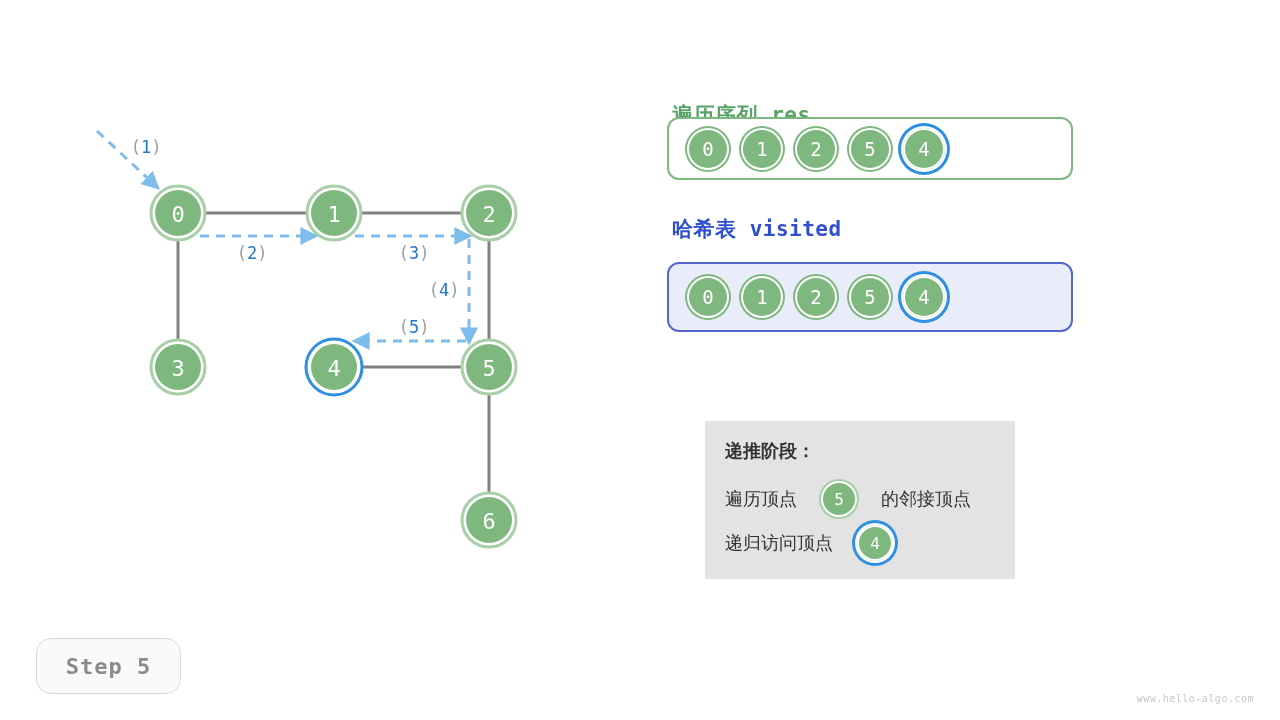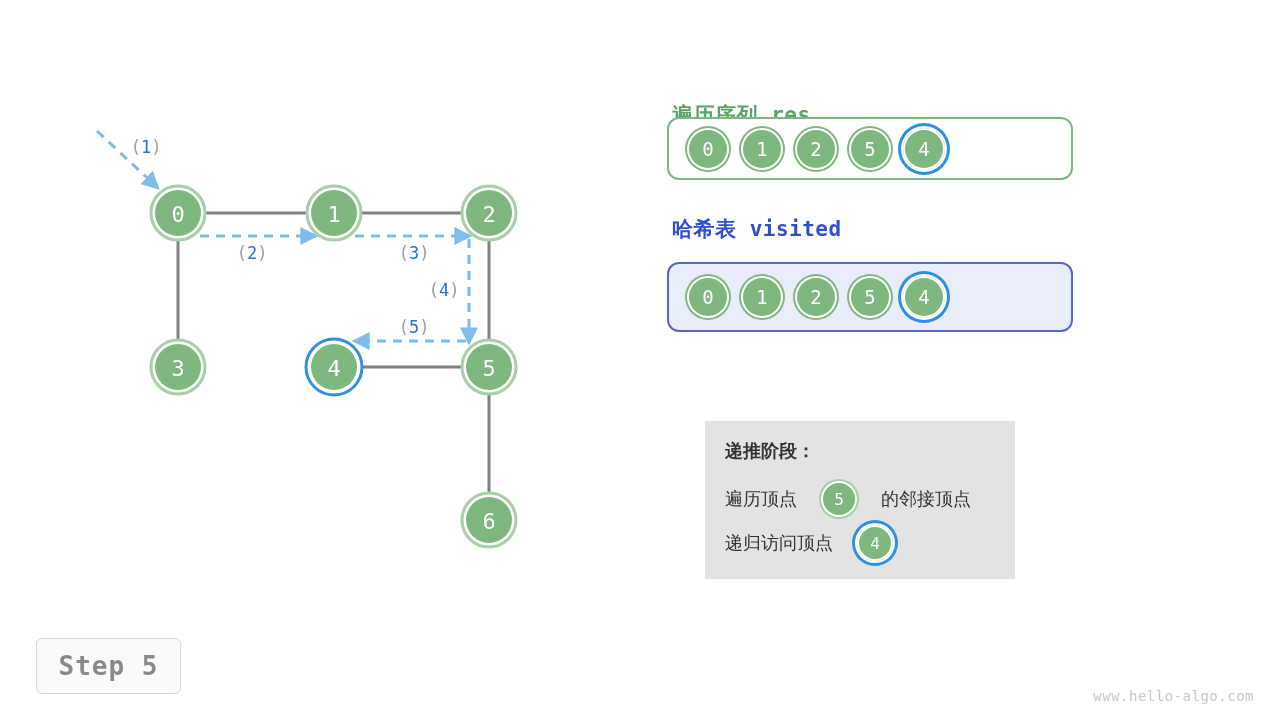--- a/index.html
+++ b/index.html
@@ -151,38 +151,38 @@
     box-shadow: inset 0 0 0 2px #ffffff, 0 0 0 2px #ffffff, 0 0 0 5px #2f8fe0;
   }
 
   
   #step-badge {
     position: absolute;
     left: 36px; top: 638px;
     width: 145px; height: 56px;
     box-sizing: border-box;
     border: 1px solid #d8d8d8;
-    border-radius: 6px;
+    border-radius: 15px;
     background: #fafafa;
     display: flex;
     align-items: center;
     justify-content: center;
     font-family: "DejaVu Sans Mono", "Liberation Mono", monospace;
     font-weight: bold;
-    font-size: 26px;
+    font-size: 22px;
     color: #8a8a8a;
     letter-spacing: 1px;
   }
 
   
   #watermark {
     position: absolute;
     right: 26px; bottom: 16px;
     font-family: "DejaVu Sans Mono", "Liberation Mono", monospace;
-    font-size: 14px;
+    font-size: 10px;
     color: #c8c8c8;
     letter-spacing: 0.5px;
   }
 </style>
 </head>
 <body>
 
 <div id="graph-panel">
   <svg id="graph-svg" width="640" height="720">
     <defs>

